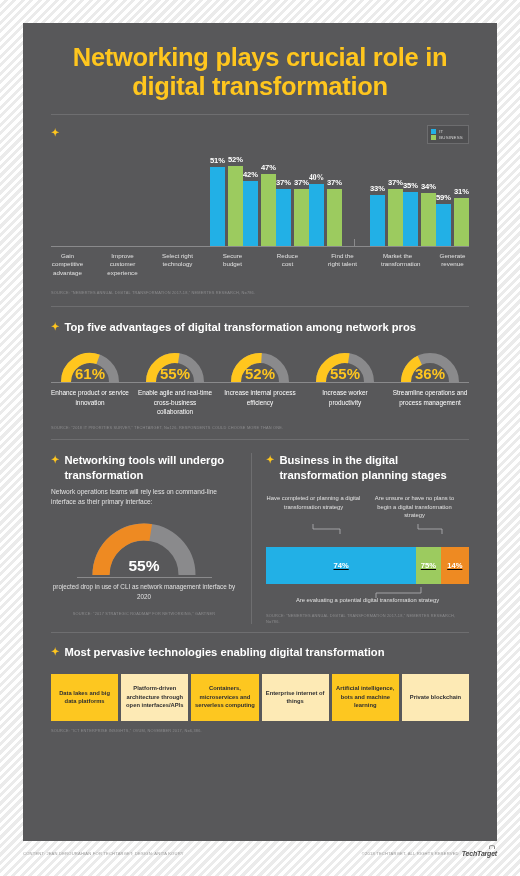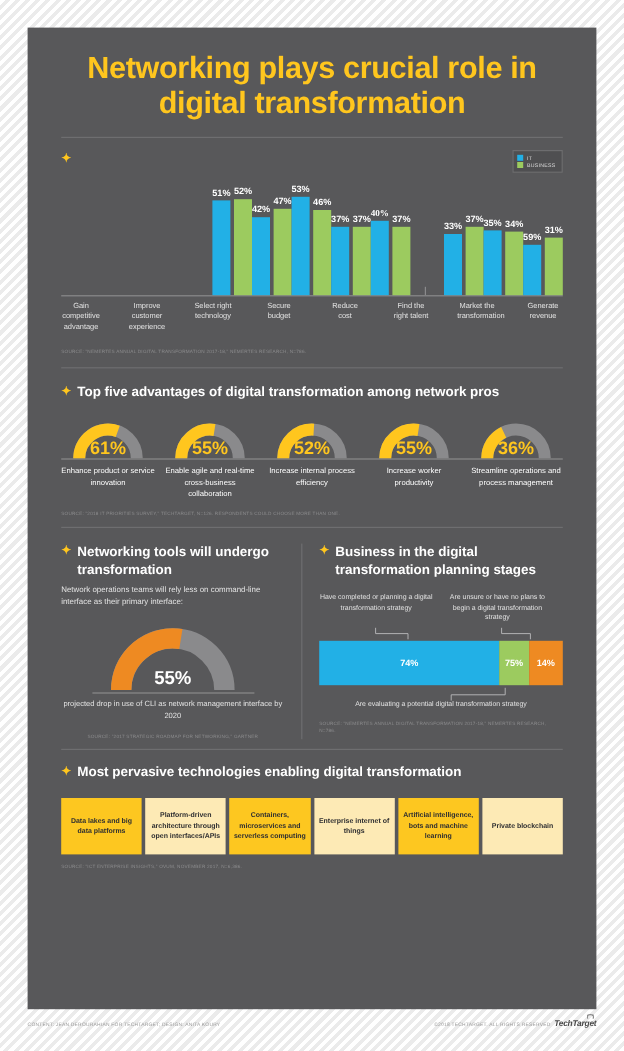--- a/index.html
+++ b/index.html
@@ -239,21 +239,22 @@
   .stack-lab.right { width: 95px; }
 
   .connector-top {
     height: 10px;
     position: relative;
   }
 
   .stack {
     display: flex;
     height: 37px;
-    margin-top: 4px;
+    margin-top: 17px;
+    text-decoration: underline;
   }
   .seg {
     display: flex;
     align-items: center;
     justify-content: center;
     color: #ffffff;
     font-size: 7.6px;
     font-weight: bold;
   }
   .seg.blue   { background: #22b0e6; }
@@ -364,28 +365,20 @@
           <div class="bar biz" style="height: 86.6667%;">
             <span class="val">52%</span>
           </div>
         </div>
         <div class="bargroup">
           <div class="bar it" style="height: 70%;">
             <span class="val">42%</span>
           </div>
           <div class="bar biz" style="height: 78.3333%;">
             <span class="val">47%</span>
-          </div>
-        </div>
-        <div class="bargroup">
-          <div class="bar it" style="height: 88.3333%;">
-            <span class="val">53%</span>
-          </div>
-          <div class="bar biz" style="height: 76.6667%;">
-            <span class="val">46%</span>
           </div>
         </div>
         <div class="bargroup">
           <div class="bar it" style="height: 61.6667%;">
             <span class="val">37%</span>
           </div>
           <div class="bar biz" style="height: 61.6667%;">
             <span class="val">37%</span>
           </div>
         </div>

